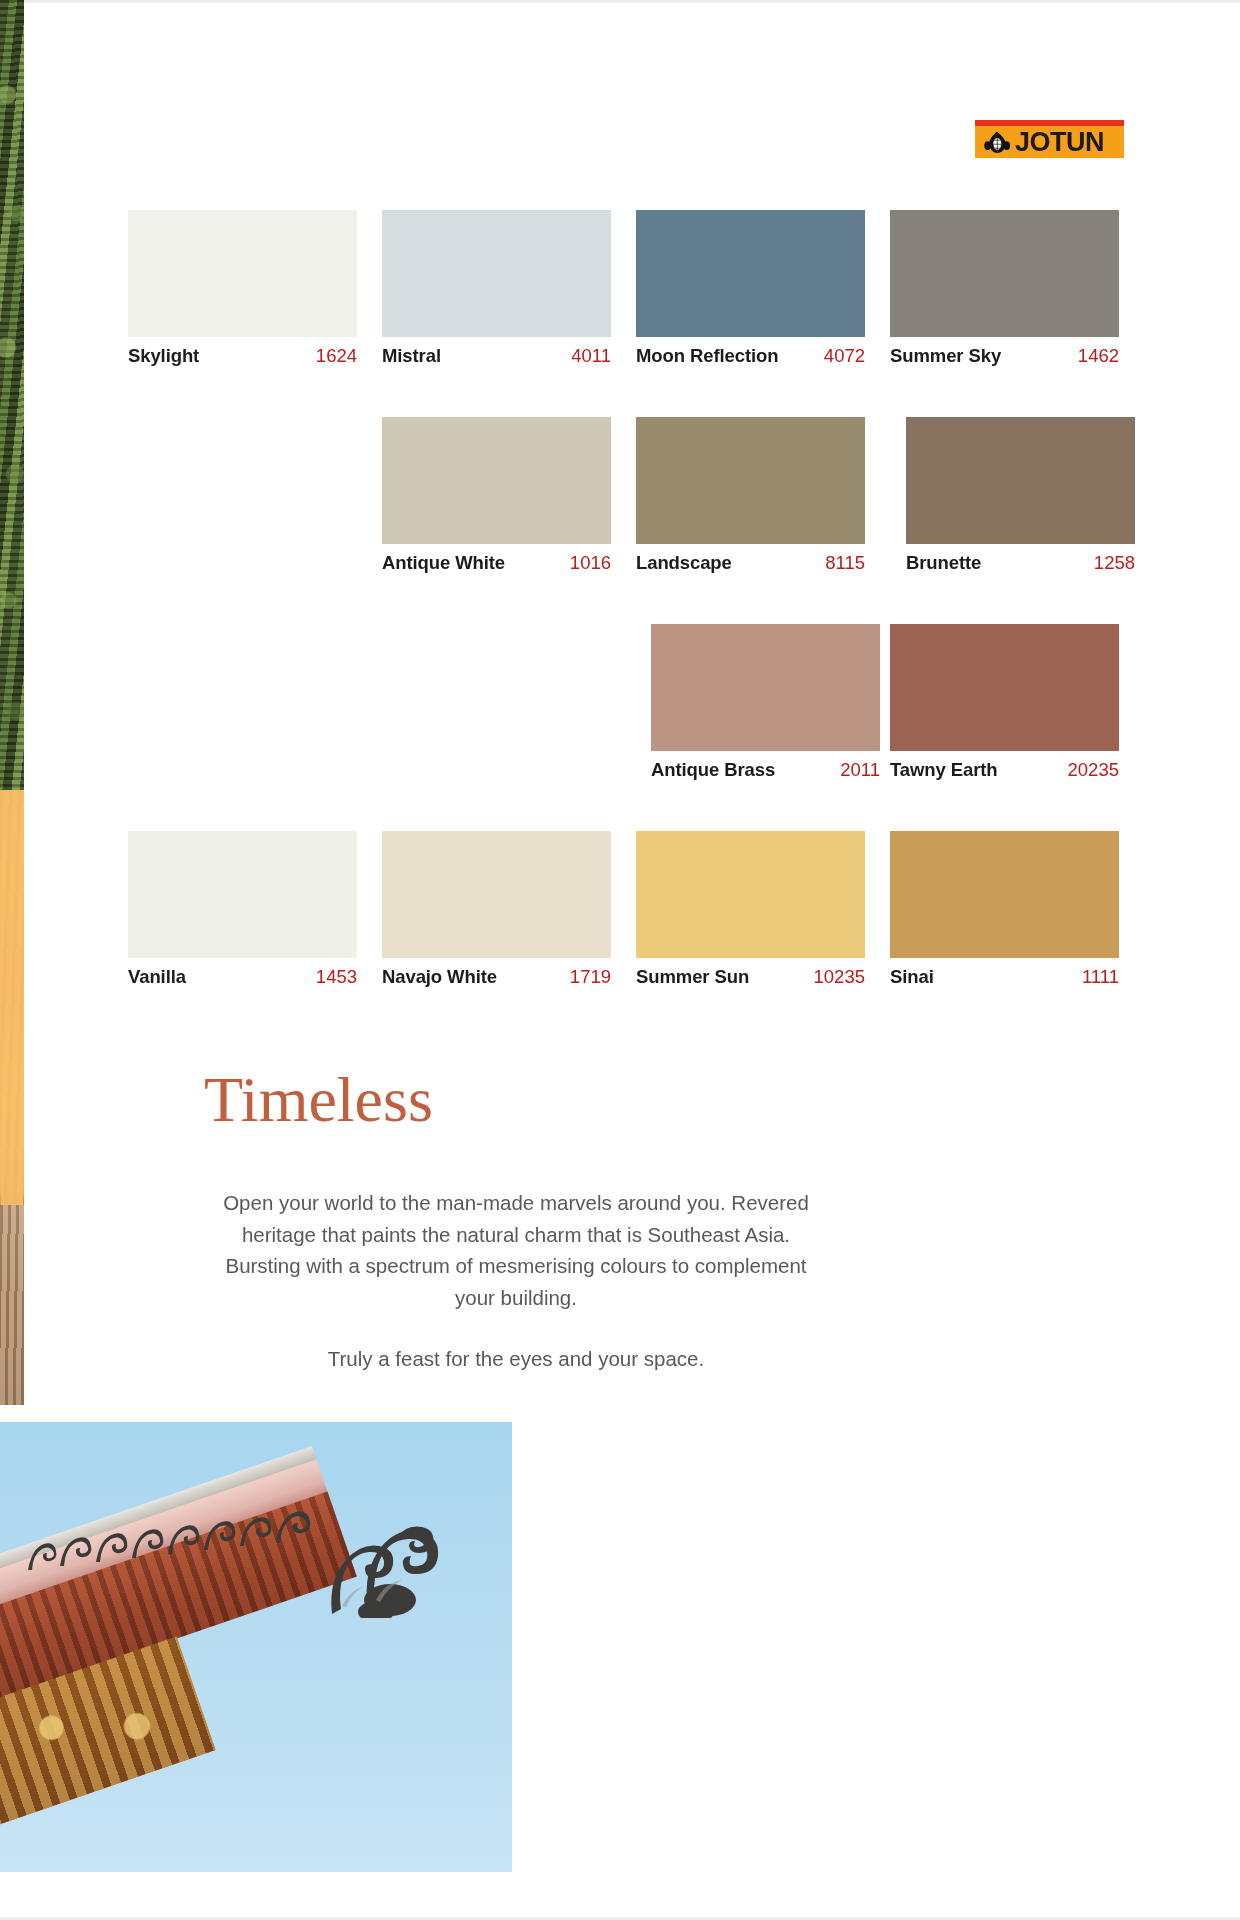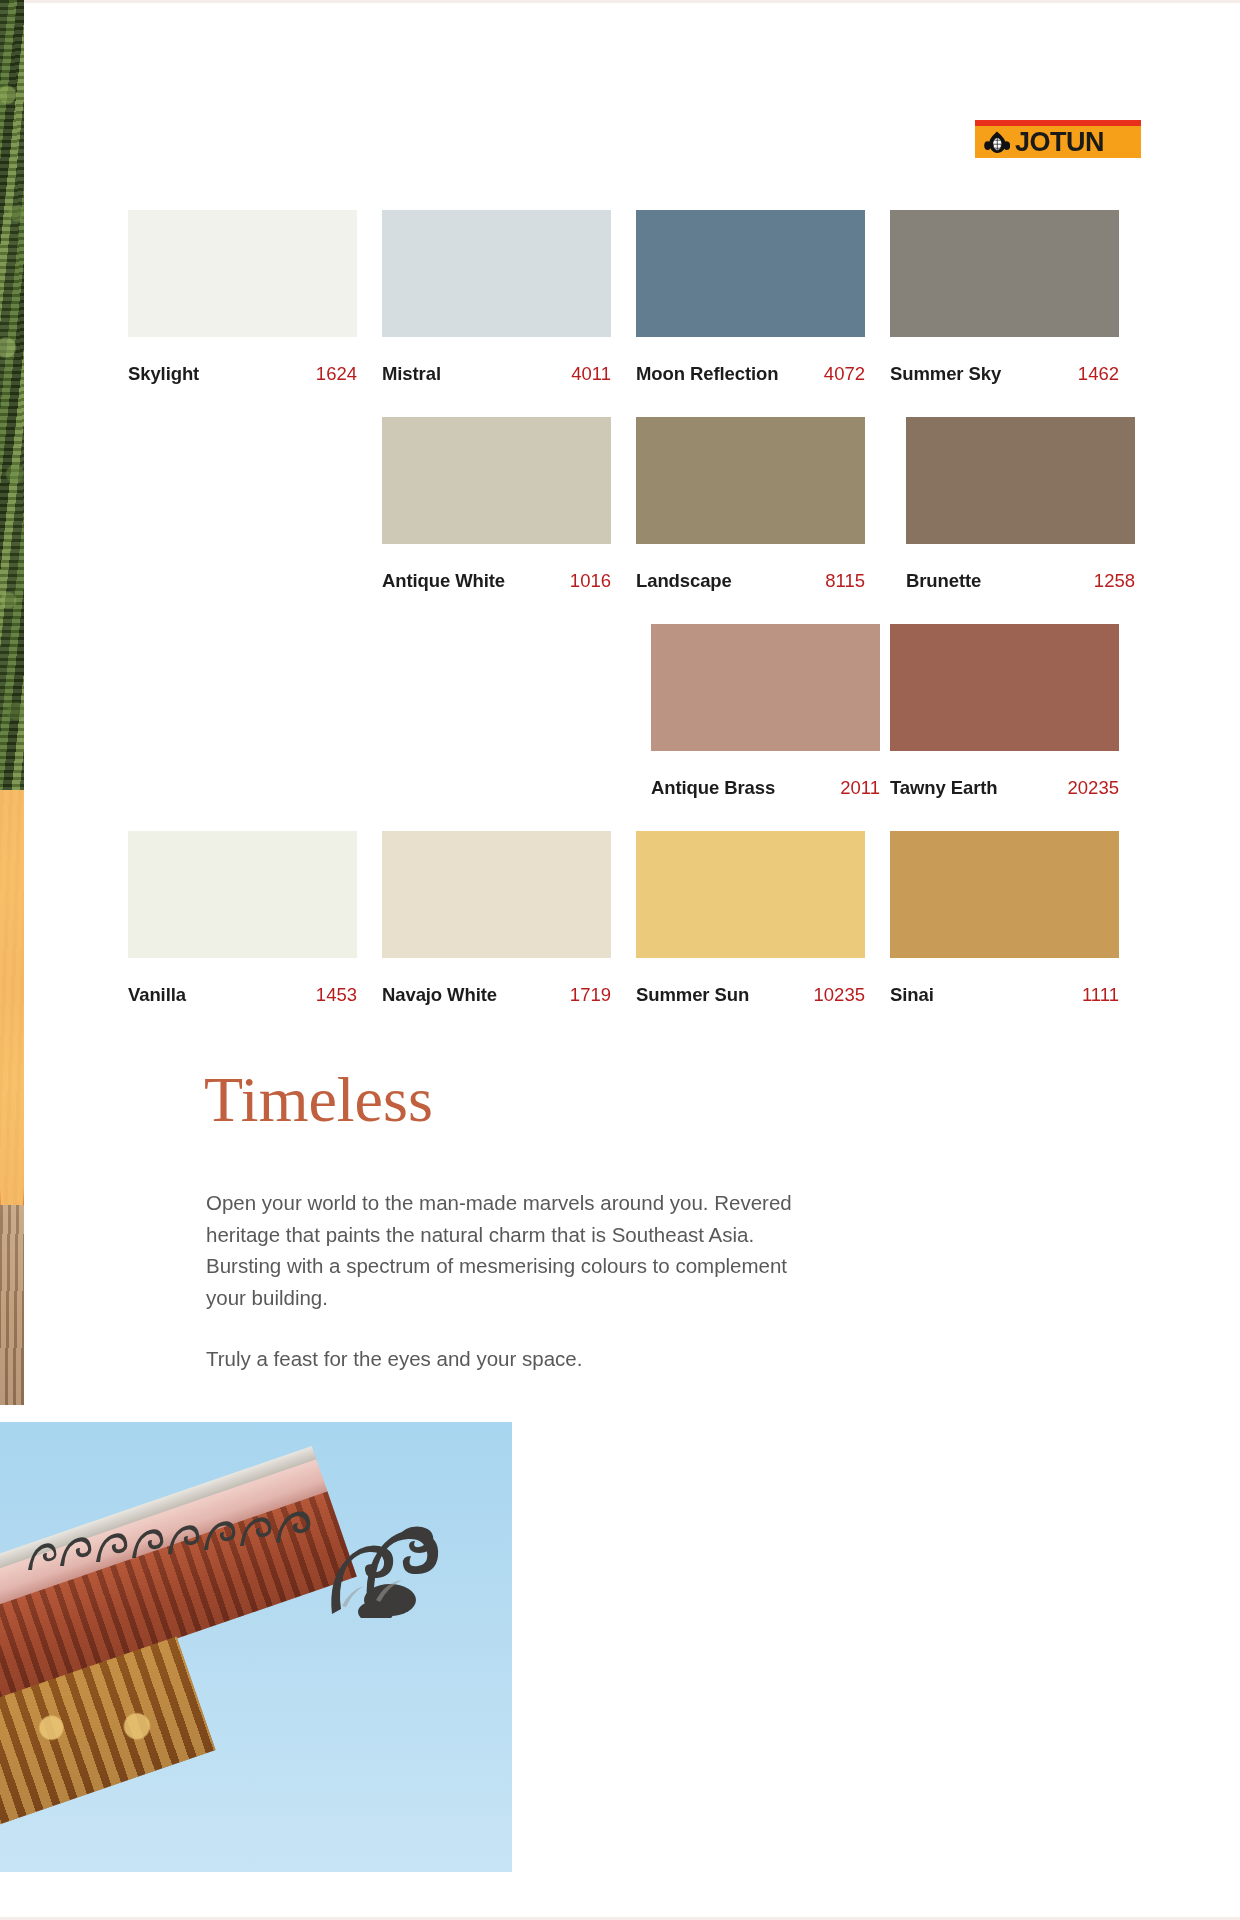--- a/index.html
+++ b/index.html
@@ -67,21 +67,21 @@
     background:
       repeating-linear-gradient(91deg, rgba(90,60,35,.35) 0 3px, rgba(215,185,150,.35) 3px 8px),
       linear-gradient(180deg, #c4a585, #b39170 55%, #a8876a);
   }
 
   
   .logo {
     position: absolute;
     left: 975px;
     top: 120px;
-    width: 166px;
+    width: 149px;
     height: 38px;
     background: #f6a01a;
     box-sizing: border-box;
     overflow: hidden;
   }
   .logo-topbar {
     position: absolute;
     left: 0; top: 0;
     width: 100%;
     height: 6px;
@@ -124,21 +124,21 @@
   }
   .swatch-chip {
     width: 229px;
     height: 127px;
     display: block;
   }
   .swatch-meta {
     display: flex;
     justify-content: space-between;
     align-items: flex-start;
-    margin-top: 26px;
+    margin-top: 8px;
     font-size: 18.5px;
     line-height: 1.22;
   }
   .swatch-name {
     font-weight: bold;
     color: #1c1c1c;
     letter-spacing: -0.1px;
     max-width: 150px;
   }
   .swatch-code {
@@ -161,21 +161,21 @@
   }
   .body-copy {
     position: absolute;
     left: 206px;
     top: 1187px;
     width: 620px;
     color: #595959;
     font-size: 20.5px;
     line-height: 31.5px;
   }
-  .body-copy p { margin: 0; }
+  .body-copy p { margin: 0; text-align: center; }
   .body-copy p + p { margin-top: 30px; }
 
   
   .photo {
     position: absolute;
     left: 0;
     top: 1422px;
     width: 512px;
     height: 450px;
     overflow: hidden;

